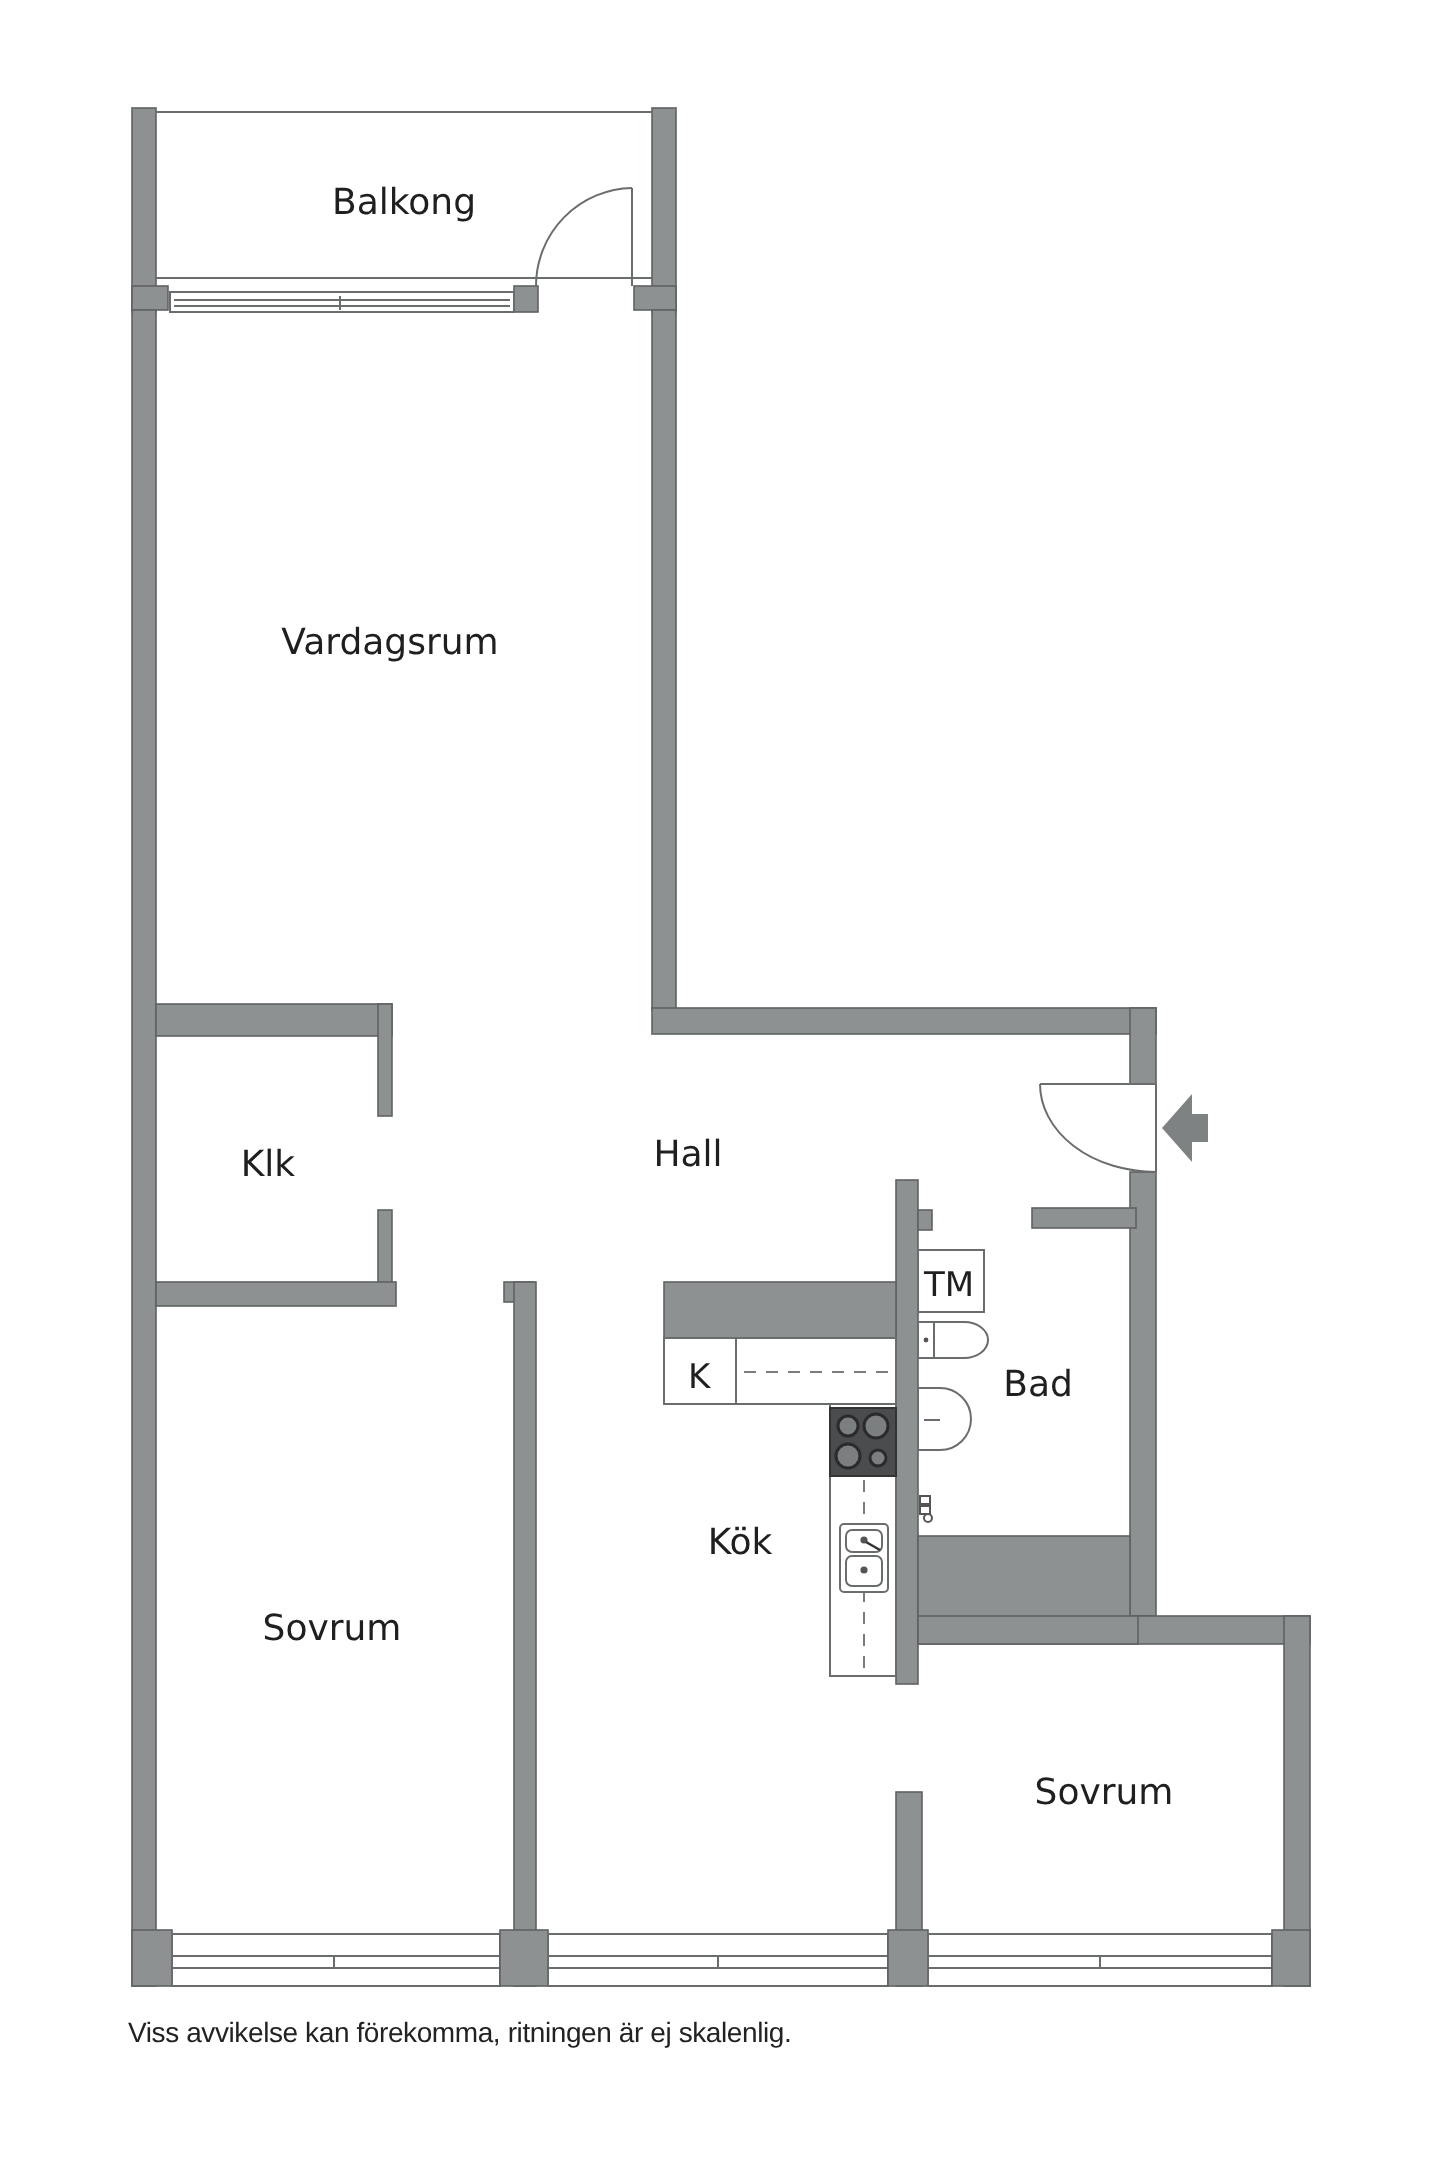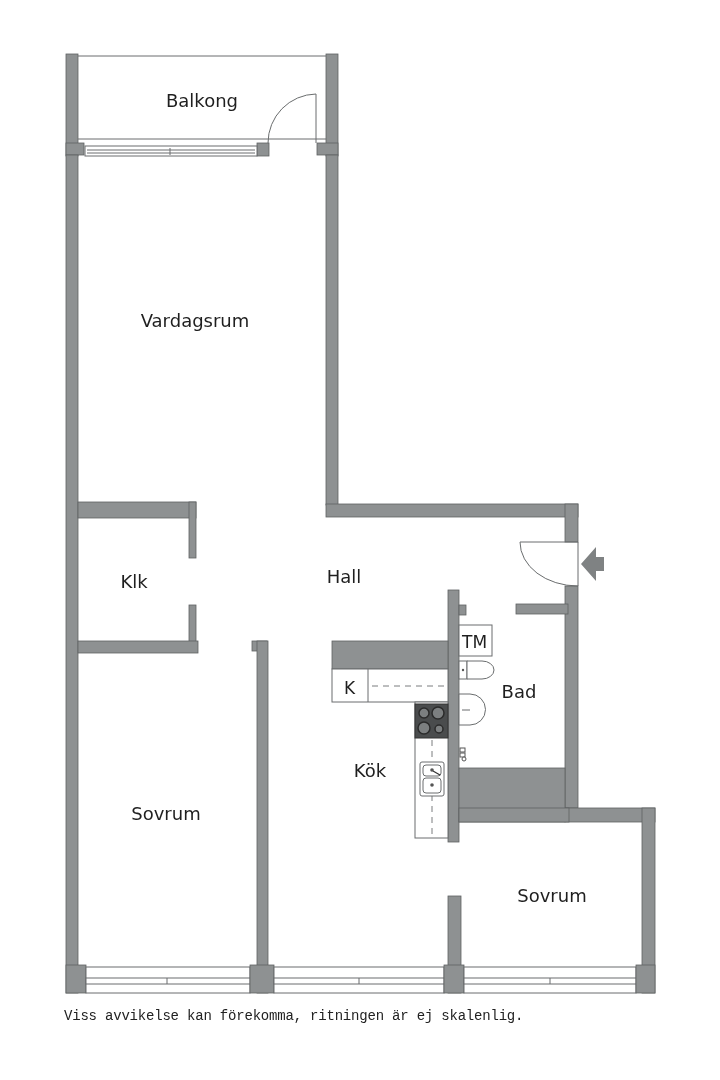--- a/index.html
+++ b/index.html
@@ -9,21 +9,21 @@
   .wall { fill: #8e9192; stroke: #5f6263; stroke-width: 0.8; }
   .thin { fill: none; stroke: #6a6d6e; stroke-width: 1; }
   .thin-fill { fill: #ffffff; stroke: #6a6d6e; stroke-width: 1; }
   .dash { fill: none; stroke: #7a7d7e; stroke-width: 1; stroke-dasharray: 6 5; }
   .room-label { font-family: "DejaVu Sans", "Liberation Sans", sans-serif; font-size: 18px; fill: #1f1f1f; }
   .fixture-label { font-family: "DejaVu Sans", "Liberation Sans", sans-serif; font-size: 17px; fill: #1f1f1f; }
   .stove { fill: #4a4c4d; stroke: #333; stroke-width: 1; }
   .burner { fill: #7c7f80; stroke: #2b2b2b; stroke-width: 1.5; }
   .arrow { fill: #7f8283; }
   .disclaimer { position: absolute; left: 64px; top: 1008px; font-size: 14px;
-                font-family: Liberation Mono, monospace; color: #222; letter-spacing: -0.2px; text-align: center; }
+                font-family: Liberation Sans, sans-serif; color: #222; letter-spacing: -0.2px; text-align: center; }
 </style>
 </head>
 <body>
 
 <svg id="plan" viewBox="0 0 720 1080" xmlns="http://www.w3.org/2000/svg">
 
   <g>
     <rect class="wall" x="66" y="54" width="12" height="102"></rect>
     <rect class="wall" x="326" y="54" width="12" height="102"></rect>
     <line class="thin" x1="78" y1="56" x2="326" y2="56"></line>

